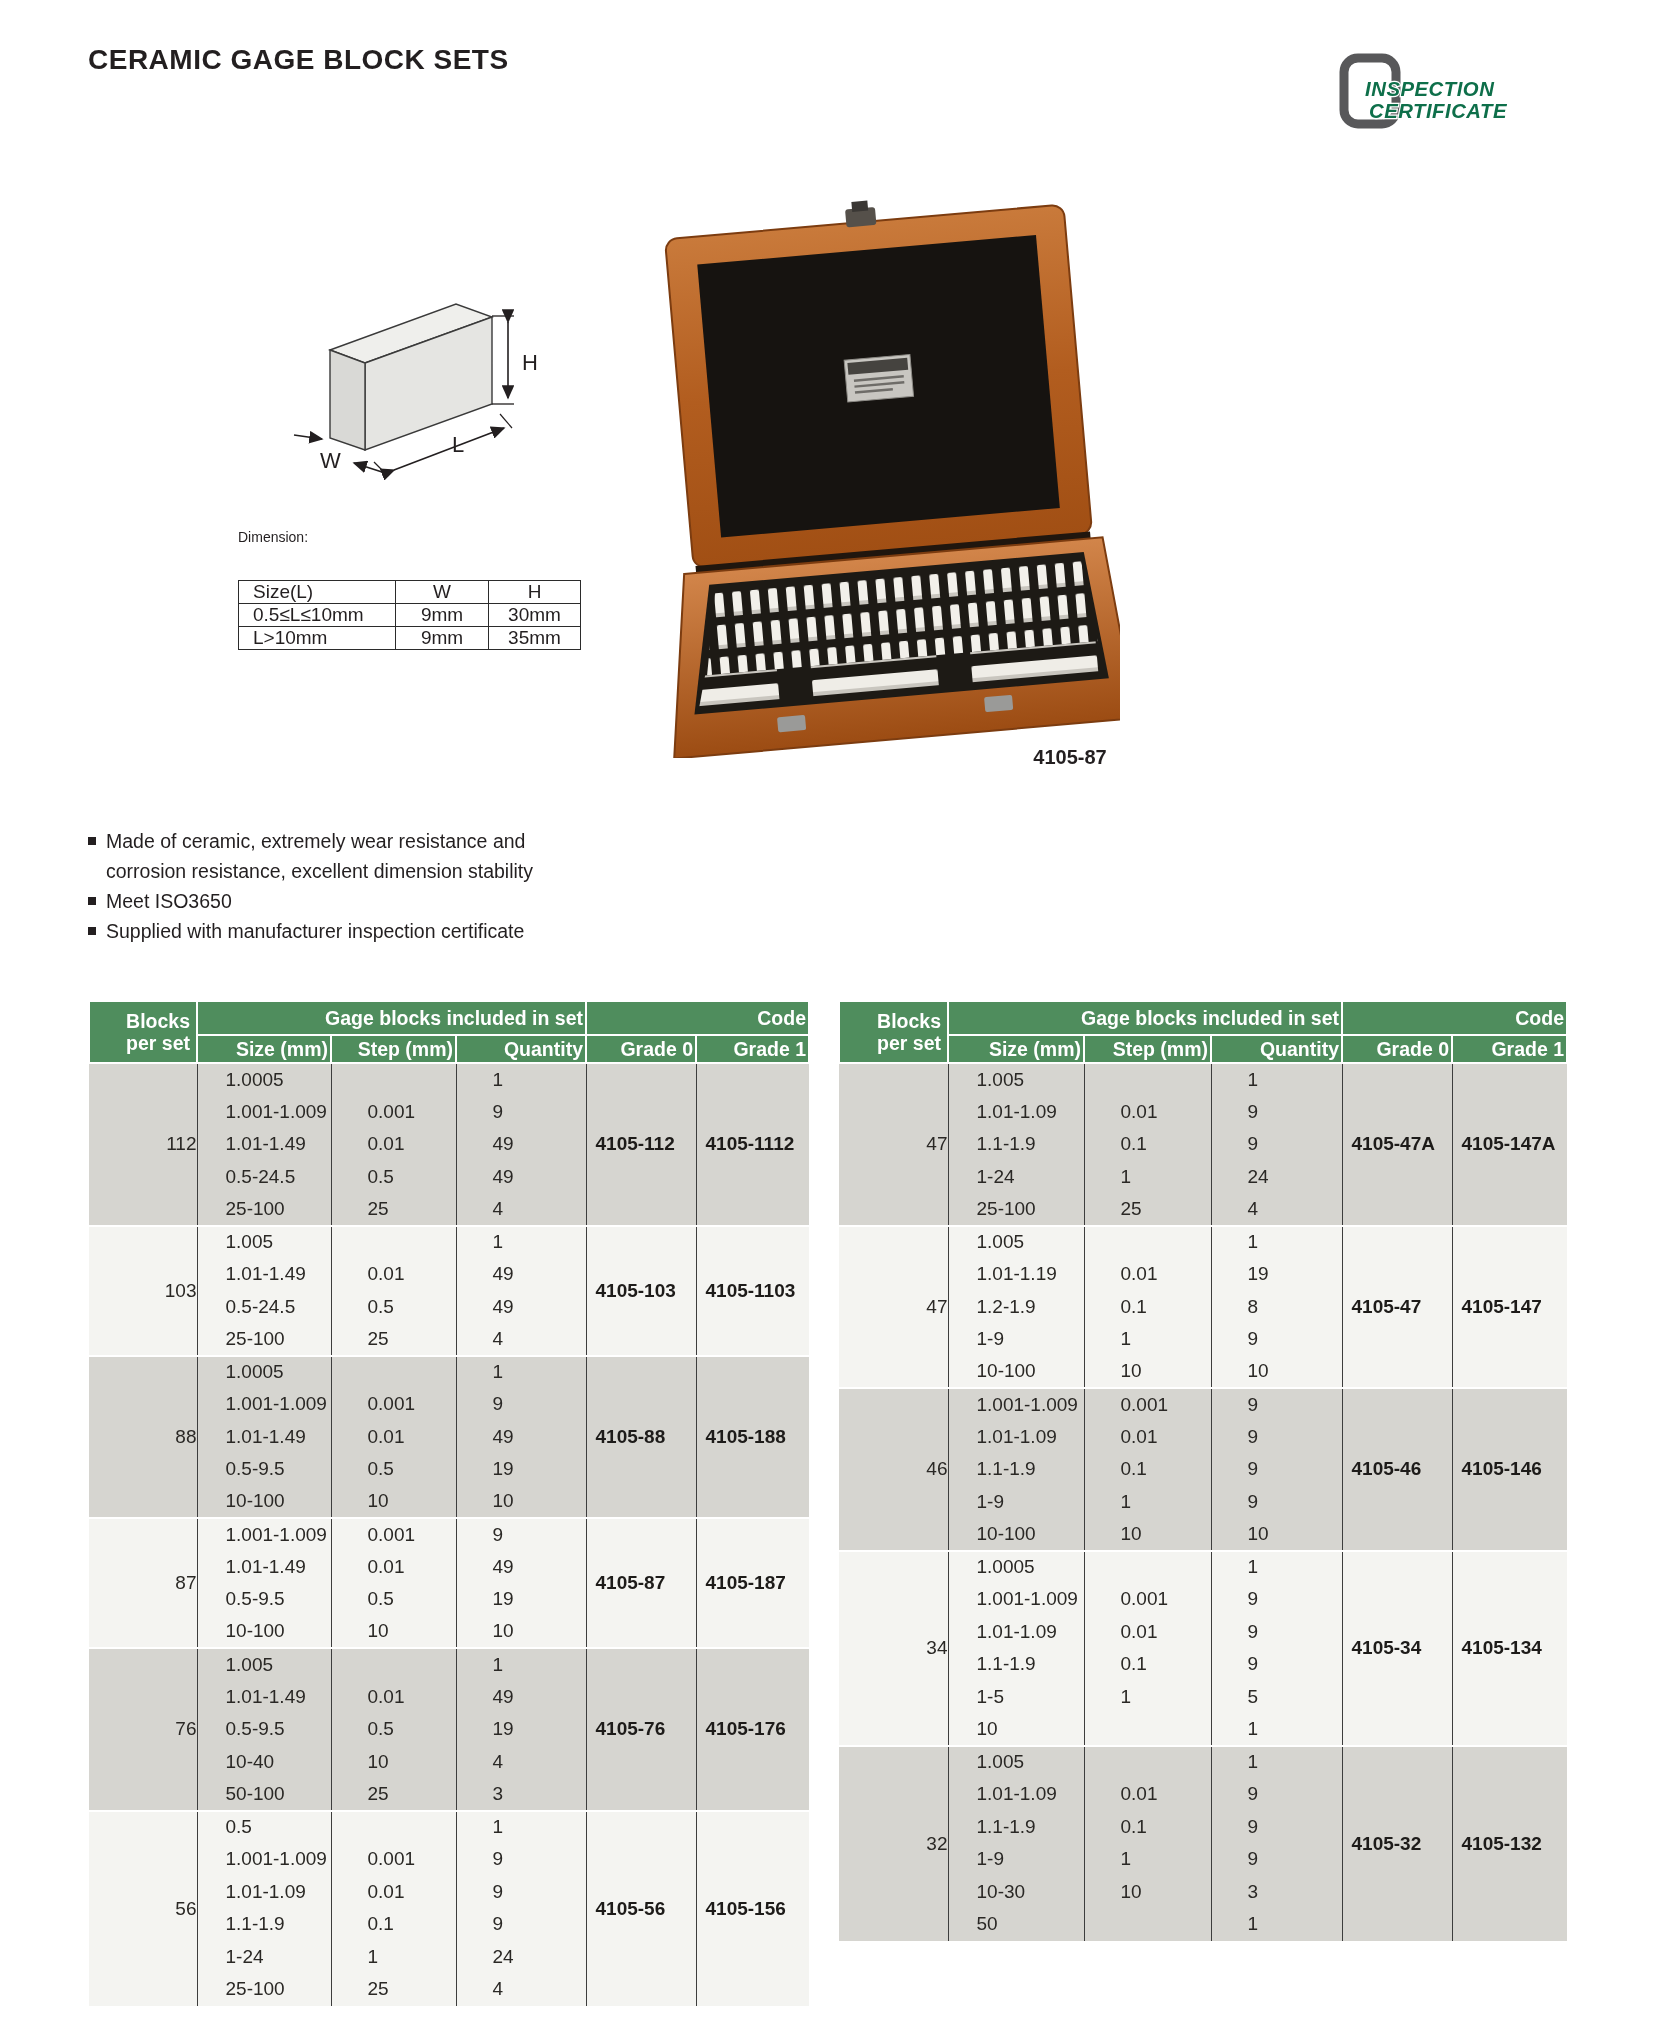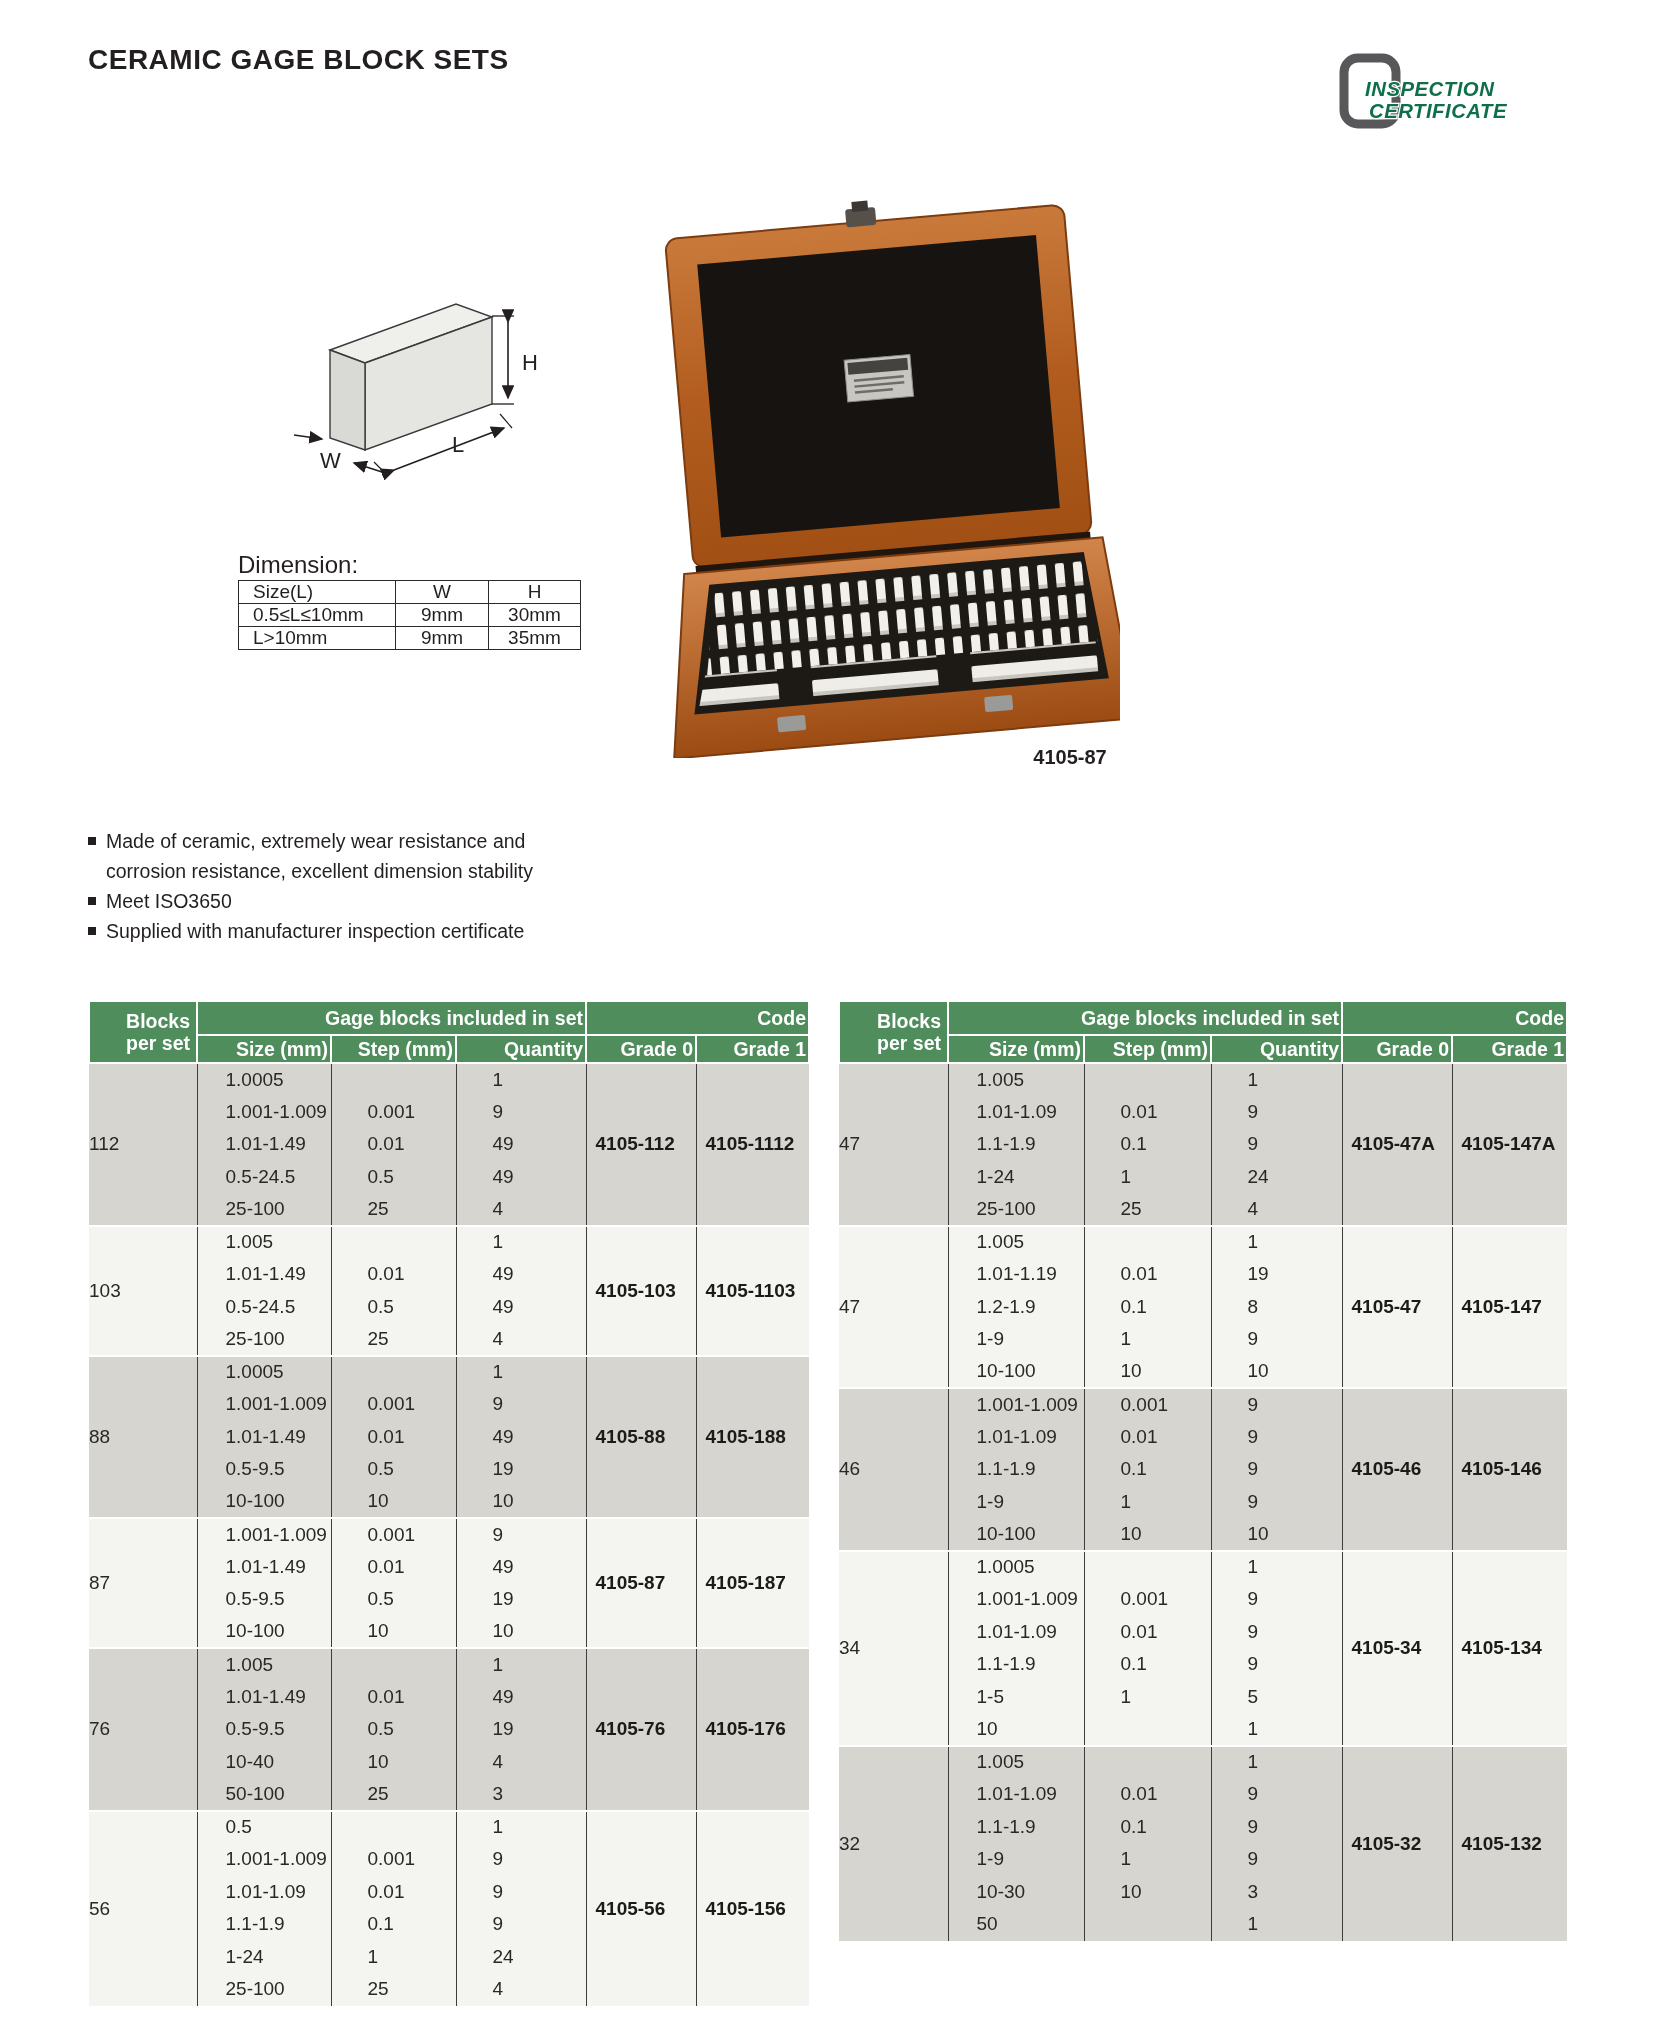--- a/index.html
+++ b/index.html
@@ -7,21 +7,21 @@
   .page {
     position:relative; width:1654px; height:2037px; background:#ffffff;
     font-family:"Liberation Sans", sans-serif; color:#231f20; overflow:hidden;
   }
   .title {
     position:absolute; left:88px; top:44px;
     font-size:28px; font-weight:bold; letter-spacing:0.5px; color:#231f20;
   }
   .logo { position:absolute; left:1336px; top:38px; width:230px; height:96px; }
   .diagram { position:absolute; left:170px; top:200px; width:400px; height:340px; }
-  .dim-heading { position:absolute; left:238px; top:551px; font-size:24px; }
+  .dim-heading { position:absolute; left:238px; top:529px; font-size:14px; }
   .dim-table {
     position:absolute; left:238px; top:580px; width:342px;
     border-collapse:collapse; font-size:19px; table-layout:fixed;
   }
   .dim-table td {
     border:1.5px solid #2b2b2b; height:22px; padding:0 4px; white-space:nowrap;
   }
   .dim-table .c0 { padding-left:14px; text-align:left; }
   .dim-table .cc { text-align:center; }
   .photo { position:absolute; left:628px; top:192px; width:492px; height:566px; }
@@ -48,21 +48,21 @@
   .gb-table thead th {
     background:#4f8d5d; color:#ffffff; font-weight:bold; font-size:19.5px;
     border:2.5px solid #ffffff; text-align:right; line-height:22px; padding:2px 2px;
   }
   .gb-table thead tr.hr1 th { height:34px; }
   .gb-table thead tr.hr2 th { height:24px; }
   .gb-table th.th-blocks { padding:4px 6px; }
   .gb-table tbody td { height:32.5px; padding:0; white-space:nowrap; vertical-align:middle; }
   .gb-table tbody tr.row-gray  td { background:#d6d5d0; }
   .gb-table tbody tr.row-light td { background:#f4f4f1; }
-  .gb-table tbody .col-blocks { text-align:left; }
+  .gb-table tbody .col-blocks { text-align:right; }
   .gb-table tbody .col-size { padding-left:28px; }
   .gb-table tbody .col-step { padding-left:36px;margin-left:24px; }
   .gb-table tbody .col-qty  { padding-left:36px; }
   .gb-table tbody .col-code { padding-left:9px; font-weight:bold; color:#1d1b19; }
   .gb-table tbody .vline { border-left:1.5px solid #3d3d3d; }
   .gb-table tbody tr.group-start td { border-top:2.5px solid #ffffff; }
 </style>
 </head>
 <body>
 

